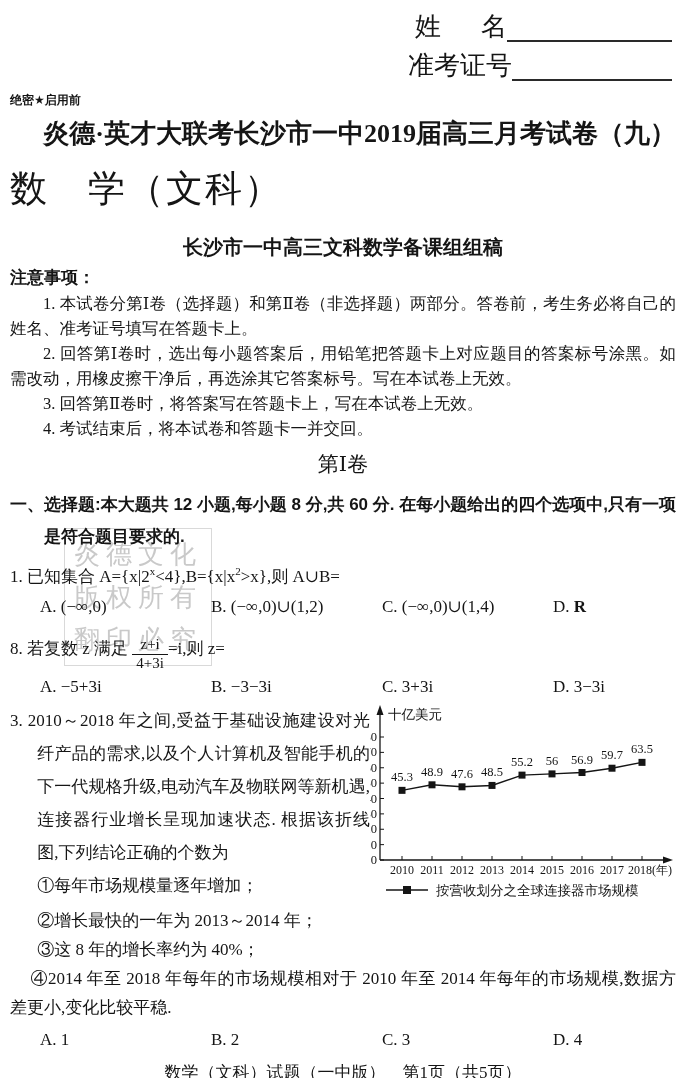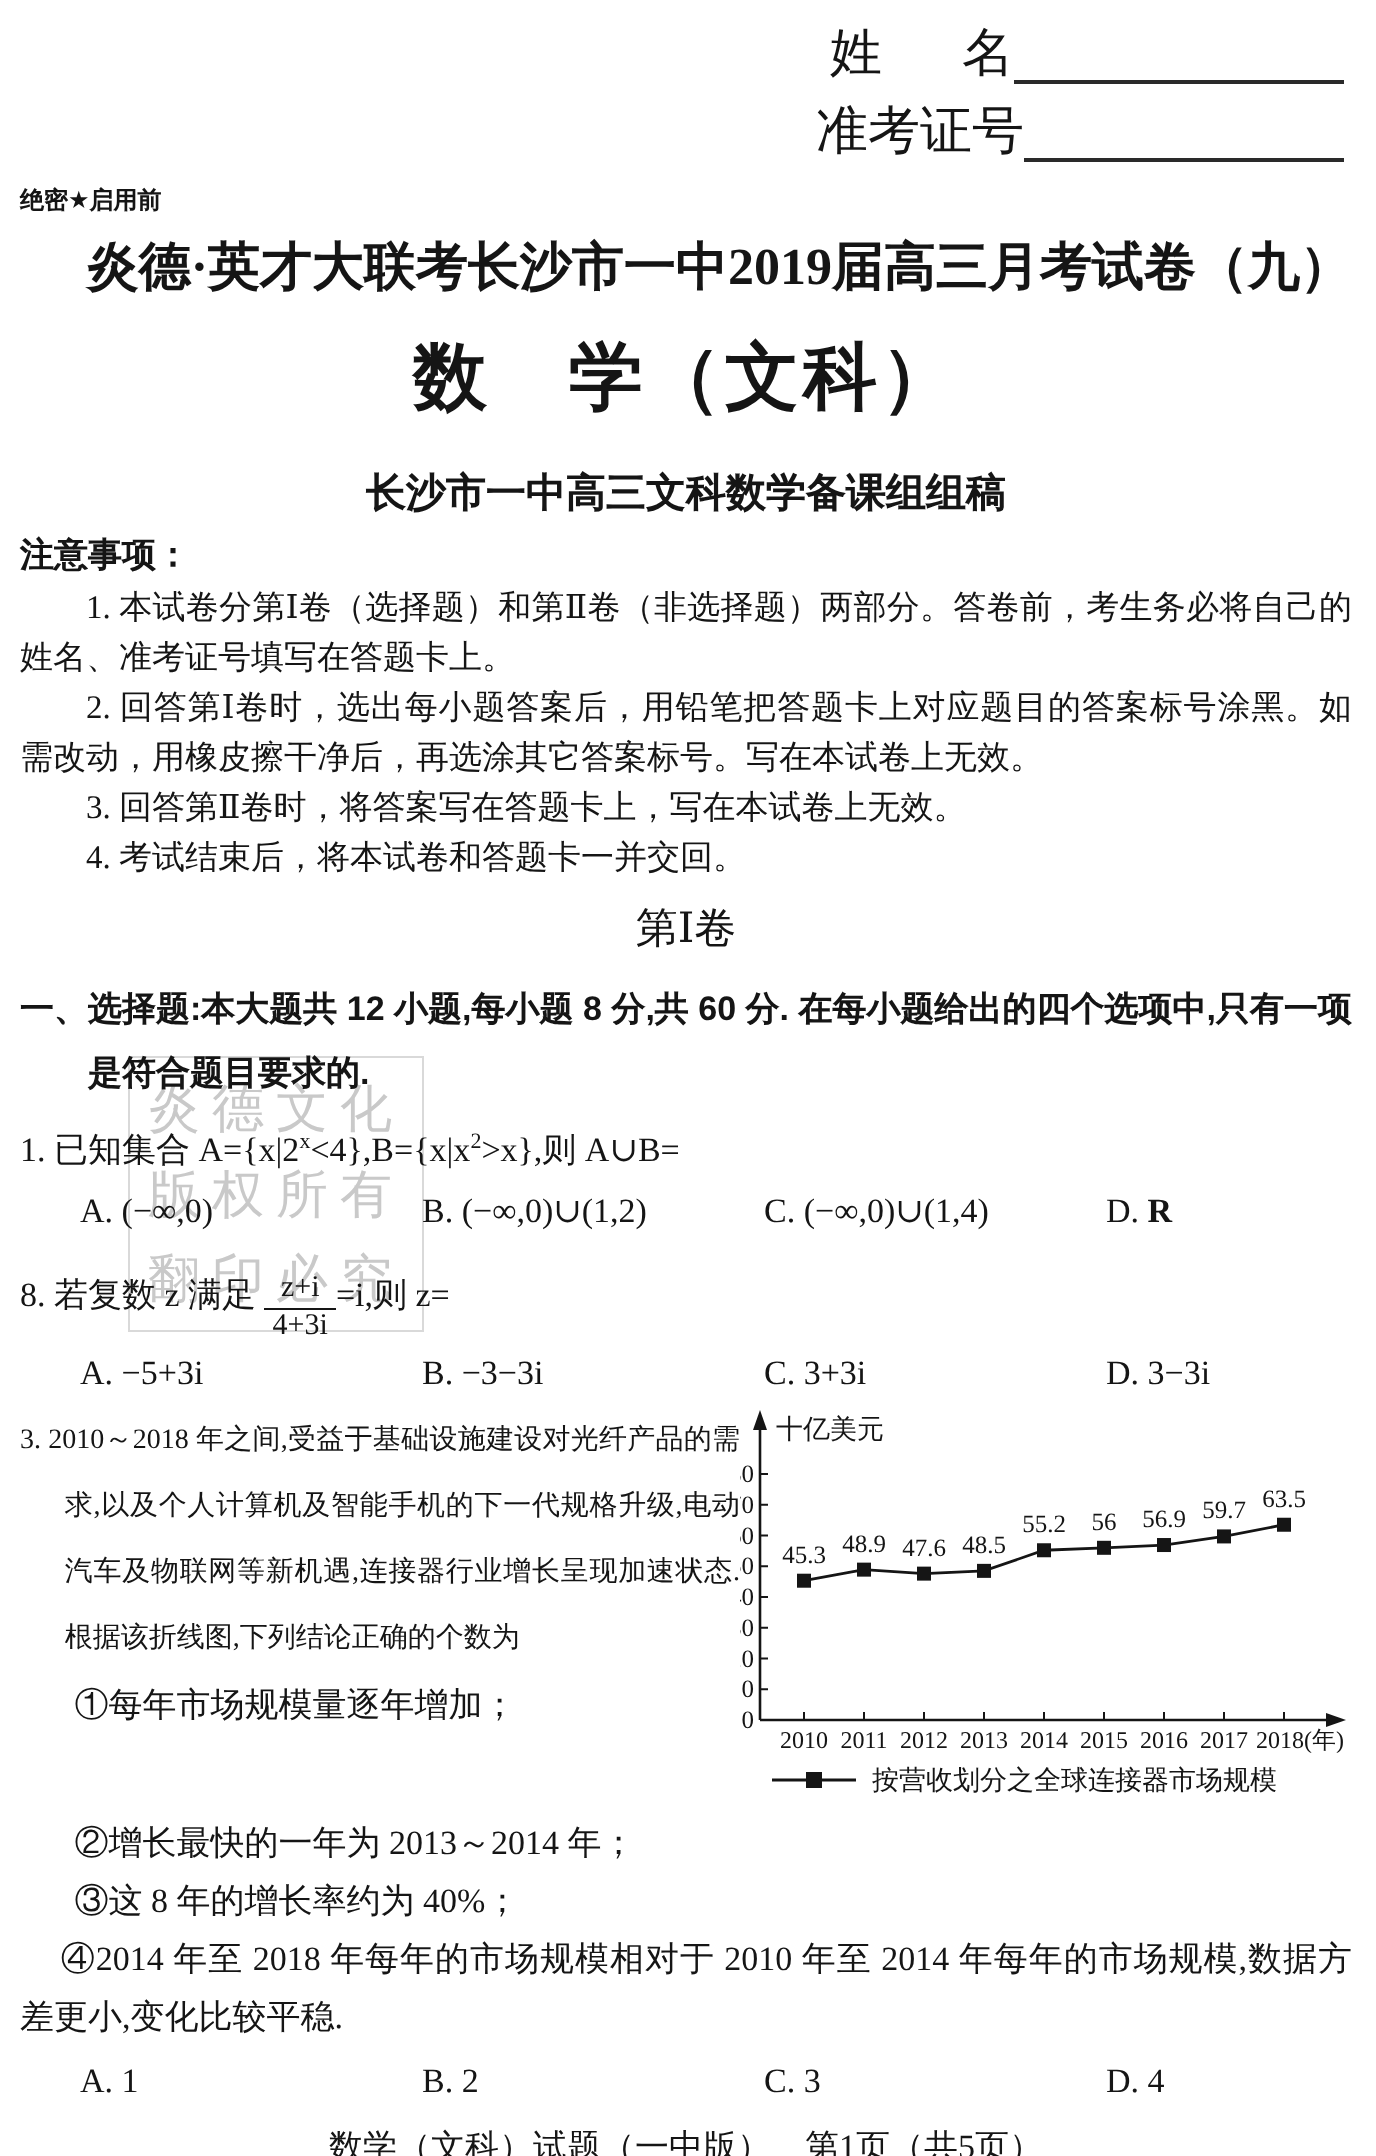--- a/index.html
+++ b/index.html
@@ -27,22 +27,22 @@
   .hdr-label-name { display:inline-block; width:92px; text-align:justify; text-align-last:justify; }
   .hdr-line { display:inline-block; border-bottom:2px solid #2a2a2a; height:28px; }
   .w-name { width:165px; margin-right:4px; }
   .w-ticket { width:160px; margin-right:4px; }
 
   .secrecy { margin-top:9px; font-family:"Liberation Sans","DejaVu Sans",sans-serif;
     font-weight:bold; font-size:12px; line-height:20px; }
 
   .exam-series { margin-top:6px; text-align:right; font-size:26px; line-height:36px;
     font-weight:bold; font-family:"Liberation Serif","DejaVu Serif",serif; }
-  .subject { margin-top:13px; text-align:center; font-size:37px; line-height:48px;
-    font-weight:bold; font-family:"Liberation Sans","DejaVu Sans",sans-serif; letter-spacing:2px; }
+  .subject { margin-top:13px; text-align:left; font-size:37px; line-height:48px;
+    font-weight:normal; font-family:"Liberation Sans","DejaVu Sans",sans-serif; letter-spacing:2px; }
   .prepared { margin-top:21px; text-align:center; font-size:20px; line-height:26px;
     font-weight:bold; font-family:"Liberation Sans","DejaVu Sans",sans-serif; }
 
   .notice-heading { margin-top:5px; font-size:17px; line-height:26px; font-weight:bold;
     font-family:"Liberation Sans","DejaVu Sans",sans-serif; }
   .notice-item { font-size:16.5px; line-height:25px; text-indent:2em; text-align:justify; }
 
   .sec-title { margin-top:9px; text-align:center; font-size:21px; line-height:28px; }
 
   .instructions { margin-top:11px; font-size:17px; line-height:32px; font-weight:bold;
@@ -57,21 +57,21 @@
   .opts .opt:last-child { width:auto; }
   .bold-r { font-weight:bold; }
 
   .q2-line { margin-top:5px; font-size:17px; line-height:46px; padding-left:1.6em; text-indent:-1.6em; }
   .frac { display:inline-block; vertical-align:-14px; text-align:center; font-size:15px; line-height:1.15; text-indent:0; }
   .frac .num { display:block; padding:0 4px; }
   .frac .den { display:block; border-top:1.4px solid #151515; padding:0 4px; }
 
   .q3-wrap { margin-top:3px; display:flex; }
   .q3-left { width:360px; }
-  .q3-stem { font-size:14px; line-height:33px; padding-left:1.6em; text-indent:-1.6em; text-align:justify; }
+  .q3-stem { font-size:17px; line-height:33px; padding-left:1.6em; text-indent:-1.6em; text-align:justify; }
   .q3-chart { width:306px; margin-left:0; }
   .q3-chart svg text { font-family:"Liberation Serif","DejaVu Serif",serif; fill:#151515; }
 
   .concl { font-size:17px; line-height:29px; padding-left:1.6em; }
   .concl-first { font-size:17px; line-height:33px; padding-left:1.6em; }
   .concl-wrap { font-size:17px; line-height:29px; text-indent:1.2em; text-align:justify; }
 
   .opts3 { margin-top:3px; }
   .footer { margin-top:6px; text-align:center; font-size:17px; line-height:26px; }
 </style>

